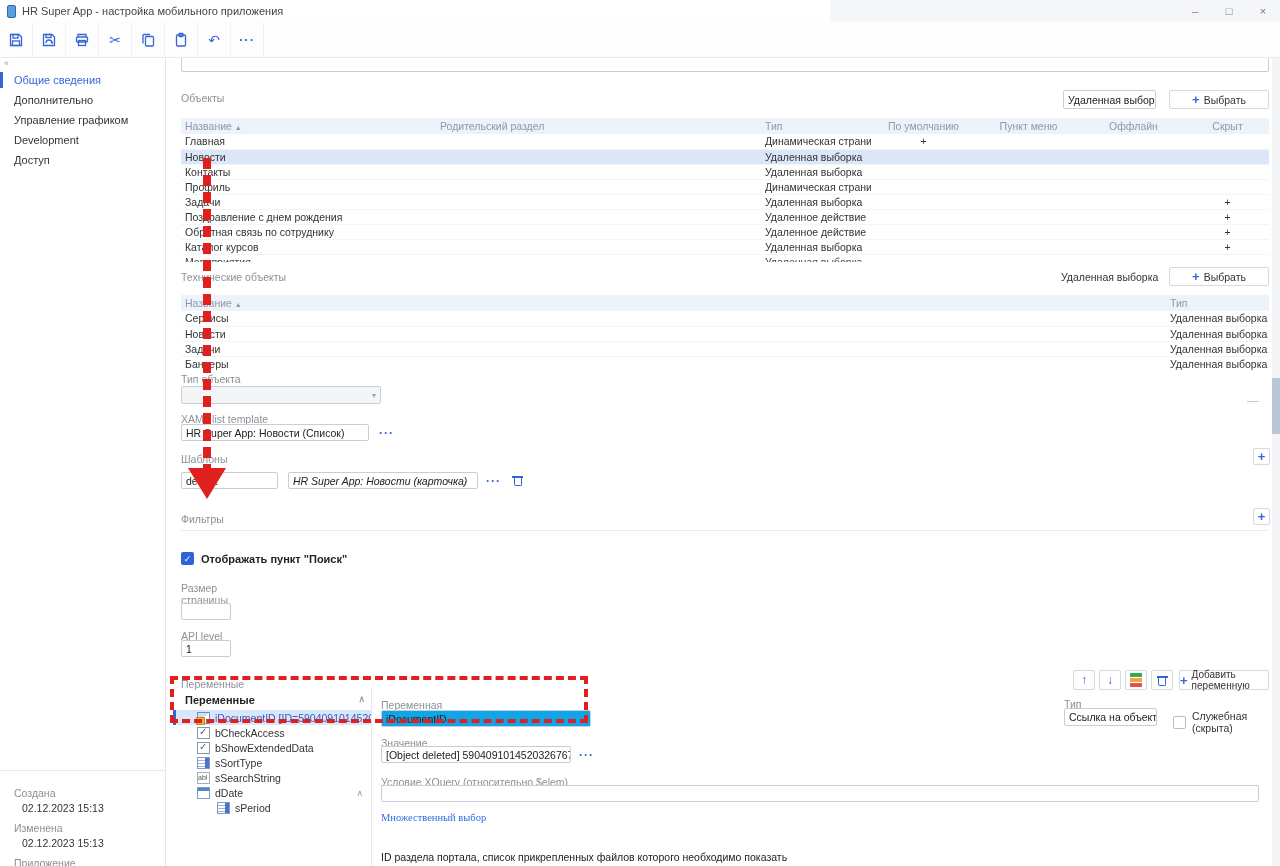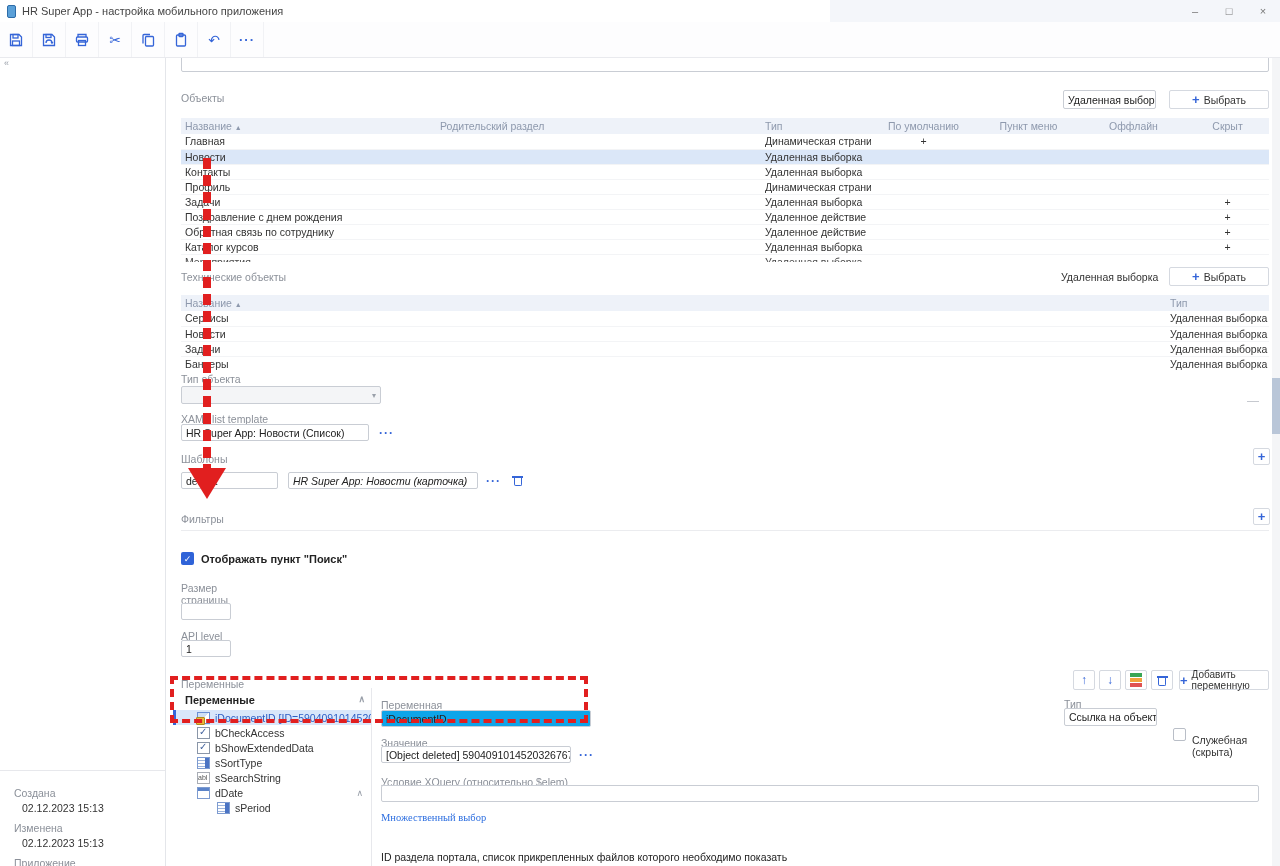--- a/index.html
+++ b/index.html
@@ -157,20 +157,28 @@
   <div class="tbtn">
     <span class="uglyph">↶</span>
   </div>
   <div class="tbtn">
     <span class="dots">···</span>
   </div>
 </div>
 
 <div class="sidebar">
   <span class="collapse-glyph">«</span>
+  <div class="nav">
+
+  <div class="nav-item active"><span>Общие сведения</span></div>
+      <div class="nav-item"><span>Дополнительно</span></div>
+      <div class="nav-item"><span>Управление графиком</span></div>
+      <div class="nav-item"><span>Development</span></div>
+      <div class="nav-item"><span>Доступ</span></div>
+    </div>
   <div class="side-footer">
     <div class="sf-label">Создана</div>
     <div class="sf-value">02.12.2023 15:13</div>
     <div class="sf-label">Изменена</div>
     <div class="sf-value">02.12.2023 15:13</div>
     <div class="sf-label">Приложение</div>
   </div>
 </div>
 
 <div class="main">
@@ -450,21 +458,21 @@
   <div class="abs inp sel" style="left:214px; top:652px; width:210px;">
       <span>iDocumentID</span>
     </div>
 
   <div class="abs lbl" style="left:897px; top:640px;">Тип</div>
   <div class="abs inp" style="left:897px; top:650px; width:93px; height:18px;">
     <span>Ссылка на объект в ...</span>
   </div>
   <div class="abs" style="left:1006px; top:652px; display:flex; align-items:center; gap:6px;">
     <span class="cb off"></span>
-    <span style="font-size:10.5px; color:#333;margin-top:24px;">Служебная (скрыта)</span>
+    <span style="font-size:10.5px; color:#333;">Служебная (скрыта)</span>
   </div>
 
   <div class="abs lbl" style="left:214px; top:679px;">Значение</div>
   <div class="abs inp" style="left:214px; top:688px; width:190px;">
       <span>[Object deleted] 5904091014520326767</span>
     </div>
   <div class="abs dots-btn" style="left:412px; top:690px;">···</div>
 
   <div class="abs lbl" style="left:214px; top:718px;">Условие XQuery (относительно $elem)</div>
   <div class="abs inp" style="left:214px; top:727px; width:878px;">

